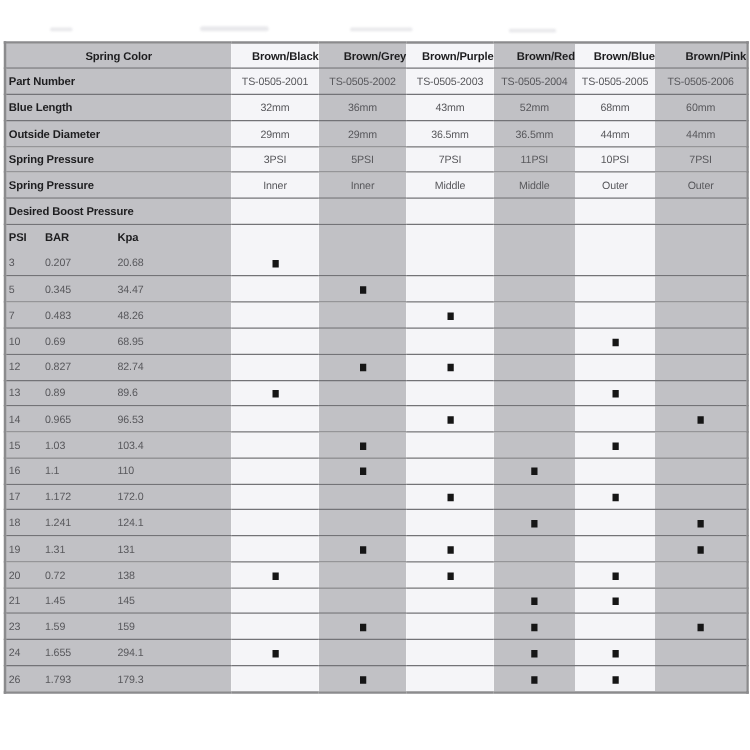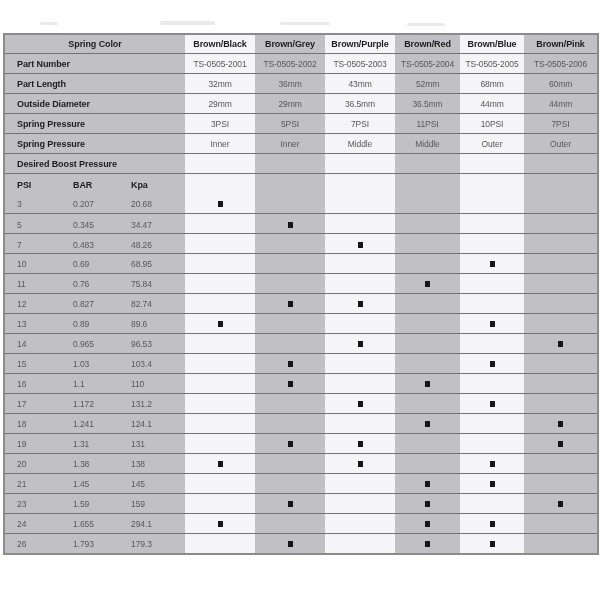--- a/index.html
+++ b/index.html
@@ -43,28 +43,28 @@
     border-top: 1px solid var(--row-border);
     padding: 0; margin: 0;
     font-weight: normal; vertical-align: middle;
     overflow: hidden; white-space: nowrap;
   }
   tr:first-child th, tr:first-child td { border-top: none; }
 
   .bg-grey  { background: var(--grey-cell); }
   .bg-light { background: var(--light-cell); }
 
-  .left-cell { text-align: left; padding-left: 12px; }
+  .left-cell { text-align: left; padding-left: 2px; }
   .spec-label { font-size: 9px; font-weight: bold; color: var(--label-text); }
-  .col-head   { font-size: 9px; font-weight: bold; color: var(--label-text); text-align: center; }
+  .col-head   { font-size: 9px; font-weight: bold; color: var(--label-text); text-align: right; }
   .sc-head    { font-size: 9px; font-weight: bold; color: var(--label-text); text-align: center; }
   .cell-val   { font-size: 8.5px; color: var(--value-text); text-align: center; }
 
   .u { display: inline-block; vertical-align: middle; }
-  .u0 { width: 56px; }
+  .u0 { width: 29px; }
   .u1 { width: 58px; }
   .unit-head .u { font-size: 9px; font-weight: bold; color: var(--label-text); }
   .boost-vals .u { font-size: 8.5px; color: var(--value-text); }
 
   .marker {
     display: inline-block; width: 5px; height: 6px;
     background: var(--marker); vertical-align: middle;
   }
 </style>
 </head>
@@ -102,21 +102,21 @@
         <th class="bg-grey left-cell spec-label">Part Number</th>
         <td class="bg-light cell-val">TS-0505-2001</td>
         <td class="bg-grey  cell-val">TS-0505-2002</td>
         <td class="bg-light cell-val">TS-0505-2003</td>
         <td class="bg-grey  cell-val">TS-0505-2004</td>
         <td class="bg-light cell-val">TS-0505-2005</td>
         <td class="bg-grey  cell-val">TS-0505-2006</td>
       </tr>
 
       <tr>
-        <th class="bg-grey left-cell spec-label">Part Length</th>
+        <th class="bg-grey left-cell spec-label">Blue Length</th>
         <td class="bg-light cell-val">32mm</td>
         <td class="bg-grey  cell-val">36mm</td>
         <td class="bg-light cell-val">43mm</td>
         <td class="bg-grey  cell-val">52mm</td>
         <td class="bg-light cell-val">68mm</td>
         <td class="bg-grey  cell-val">60mm</td>
       </tr>
 
       <tr>
         <th class="bg-grey left-cell spec-label">Outside Diameter</th>
@@ -202,29 +202,20 @@
         <tr>
           <th class="bg-grey left-cell boost-vals"><span class="u u0">10</span><span class="u u1">0.69</span><span class="u u2">68.95</span></th>
           <td class="bg-light cell-val"></td>
           <td class="bg-grey cell-val"></td>
           <td class="bg-light cell-val"></td>
           <td class="bg-grey cell-val"></td>
           <td class="bg-light cell-val"><span class="marker"></span></td>
           <td class="bg-grey cell-val"></td>
         </tr>
         <tr>
-          <th class="bg-grey left-cell boost-vals"><span class="u u0">11</span><span class="u u1">0.76</span><span class="u u2">75.84</span></th>
-          <td class="bg-light cell-val"></td>
-          <td class="bg-grey cell-val"></td>
-          <td class="bg-light cell-val"></td>
-          <td class="bg-grey cell-val"><span class="marker"></span></td>
-          <td class="bg-light cell-val"></td>
-          <td class="bg-grey cell-val"></td>
-        </tr>
-        <tr>
           <th class="bg-grey left-cell boost-vals"><span class="u u0">12</span><span class="u u1">0.827</span><span class="u u2">82.74</span></th>
           <td class="bg-light cell-val"></td>
           <td class="bg-grey cell-val"><span class="marker"></span></td>
           <td class="bg-light cell-val"><span class="marker"></span></td>
           <td class="bg-grey cell-val"></td>
           <td class="bg-light cell-val"></td>
           <td class="bg-grey cell-val"></td>
         </tr>
         <tr>
           <th class="bg-grey left-cell boost-vals"><span class="u u0">13</span><span class="u u1">0.89</span><span class="u u2">89.6</span></th>
@@ -256,21 +247,21 @@
         <tr>
           <th class="bg-grey left-cell boost-vals"><span class="u u0">16</span><span class="u u1">1.1</span><span class="u u2">110</span></th>
           <td class="bg-light cell-val"></td>
           <td class="bg-grey cell-val"><span class="marker"></span></td>
           <td class="bg-light cell-val"></td>
           <td class="bg-grey cell-val"><span class="marker"></span></td>
           <td class="bg-light cell-val"></td>
           <td class="bg-grey cell-val"></td>
         </tr>
         <tr>
-          <th class="bg-grey left-cell boost-vals"><span class="u u0">17</span><span class="u u1">1.172</span><span class="u u2">131.2</span></th>
+          <th class="bg-grey left-cell boost-vals"><span class="u u0">17</span><span class="u u1">1.172</span><span class="u u2">172.0</span></th>
           <td class="bg-light cell-val"></td>
           <td class="bg-grey cell-val"></td>
           <td class="bg-light cell-val"><span class="marker"></span></td>
           <td class="bg-grey cell-val"></td>
           <td class="bg-light cell-val"><span class="marker"></span></td>
           <td class="bg-grey cell-val"></td>
         </tr>
         <tr>
           <th class="bg-grey left-cell boost-vals"><span class="u u0">18</span><span class="u u1">1.241</span><span class="u u2">124.1</span></th>
           <td class="bg-light cell-val"></td>
@@ -283,21 +274,21 @@
         <tr>
           <th class="bg-grey left-cell boost-vals"><span class="u u0">19</span><span class="u u1">1.31</span><span class="u u2">131</span></th>
           <td class="bg-light cell-val"></td>
           <td class="bg-grey cell-val"><span class="marker"></span></td>
           <td class="bg-light cell-val"><span class="marker"></span></td>
           <td class="bg-grey cell-val"></td>
           <td class="bg-light cell-val"></td>
           <td class="bg-grey cell-val"><span class="marker"></span></td>
         </tr>
         <tr>
-          <th class="bg-grey left-cell boost-vals"><span class="u u0">20</span><span class="u u1">1.38</span><span class="u u2">138</span></th>
+          <th class="bg-grey left-cell boost-vals"><span class="u u0">20</span><span class="u u1">0.72</span><span class="u u2">138</span></th>
           <td class="bg-light cell-val"><span class="marker"></span></td>
           <td class="bg-grey cell-val"></td>
           <td class="bg-light cell-val"><span class="marker"></span></td>
           <td class="bg-grey cell-val"></td>
           <td class="bg-light cell-val"><span class="marker"></span></td>
           <td class="bg-grey cell-val"></td>
         </tr>
         <tr>
           <th class="bg-grey left-cell boost-vals"><span class="u u0">21</span><span class="u u1">1.45</span><span class="u u2">145</span></th>
           <td class="bg-light cell-val"></td>

